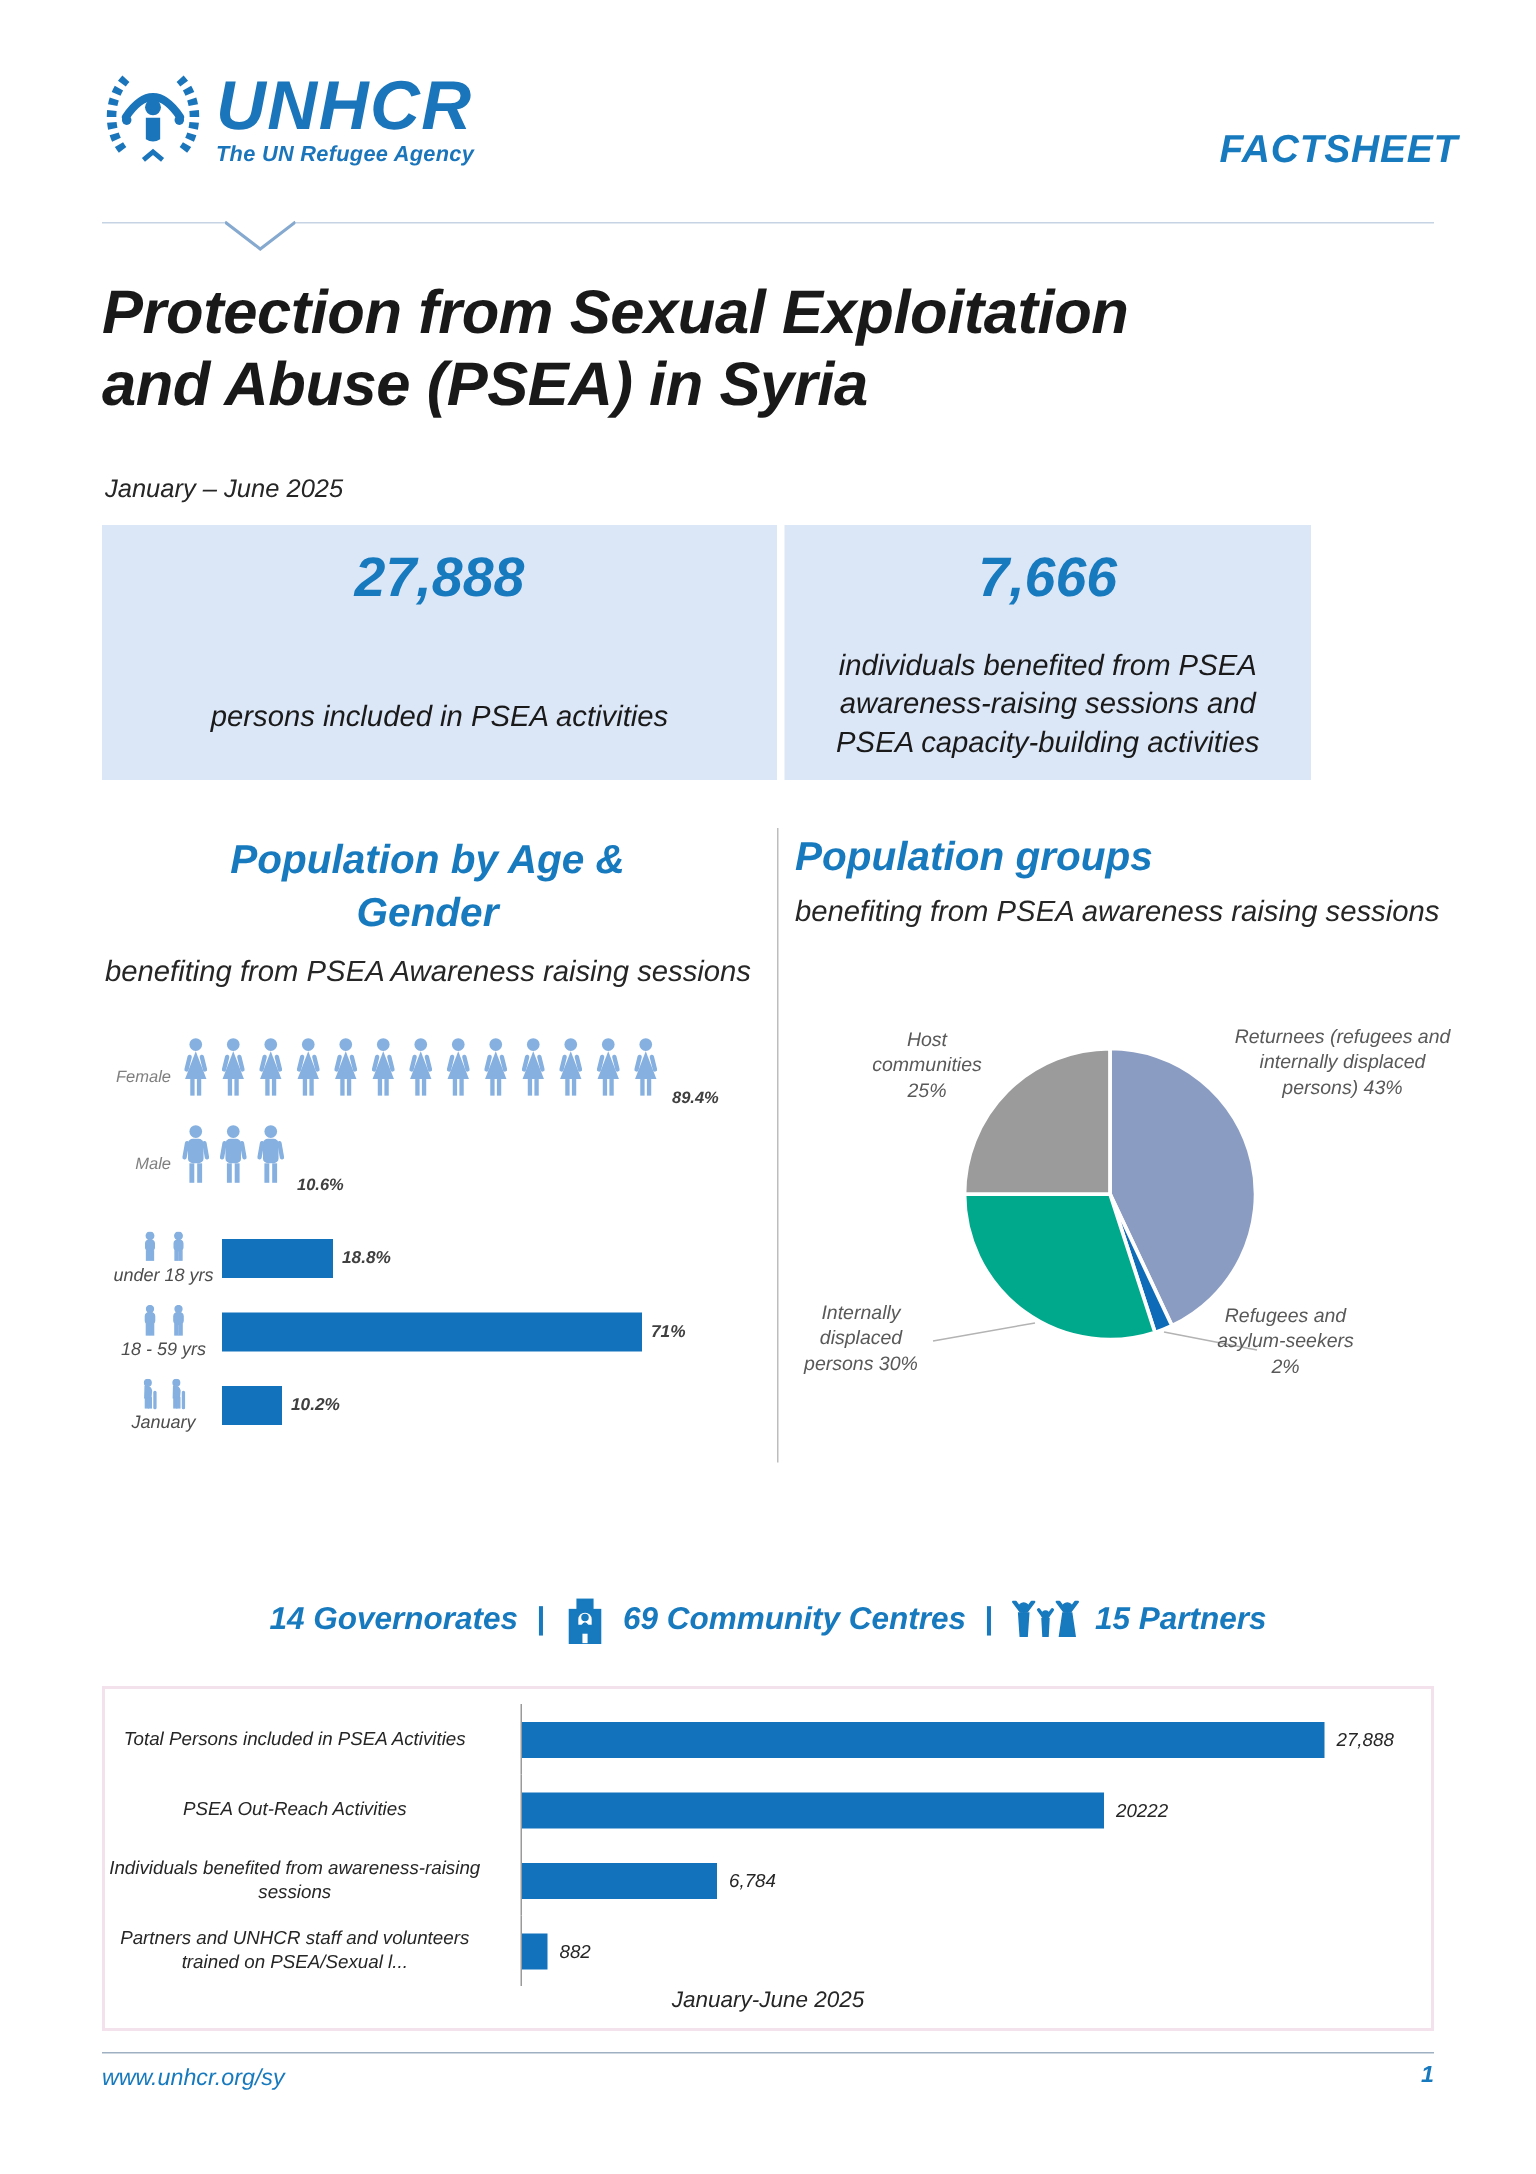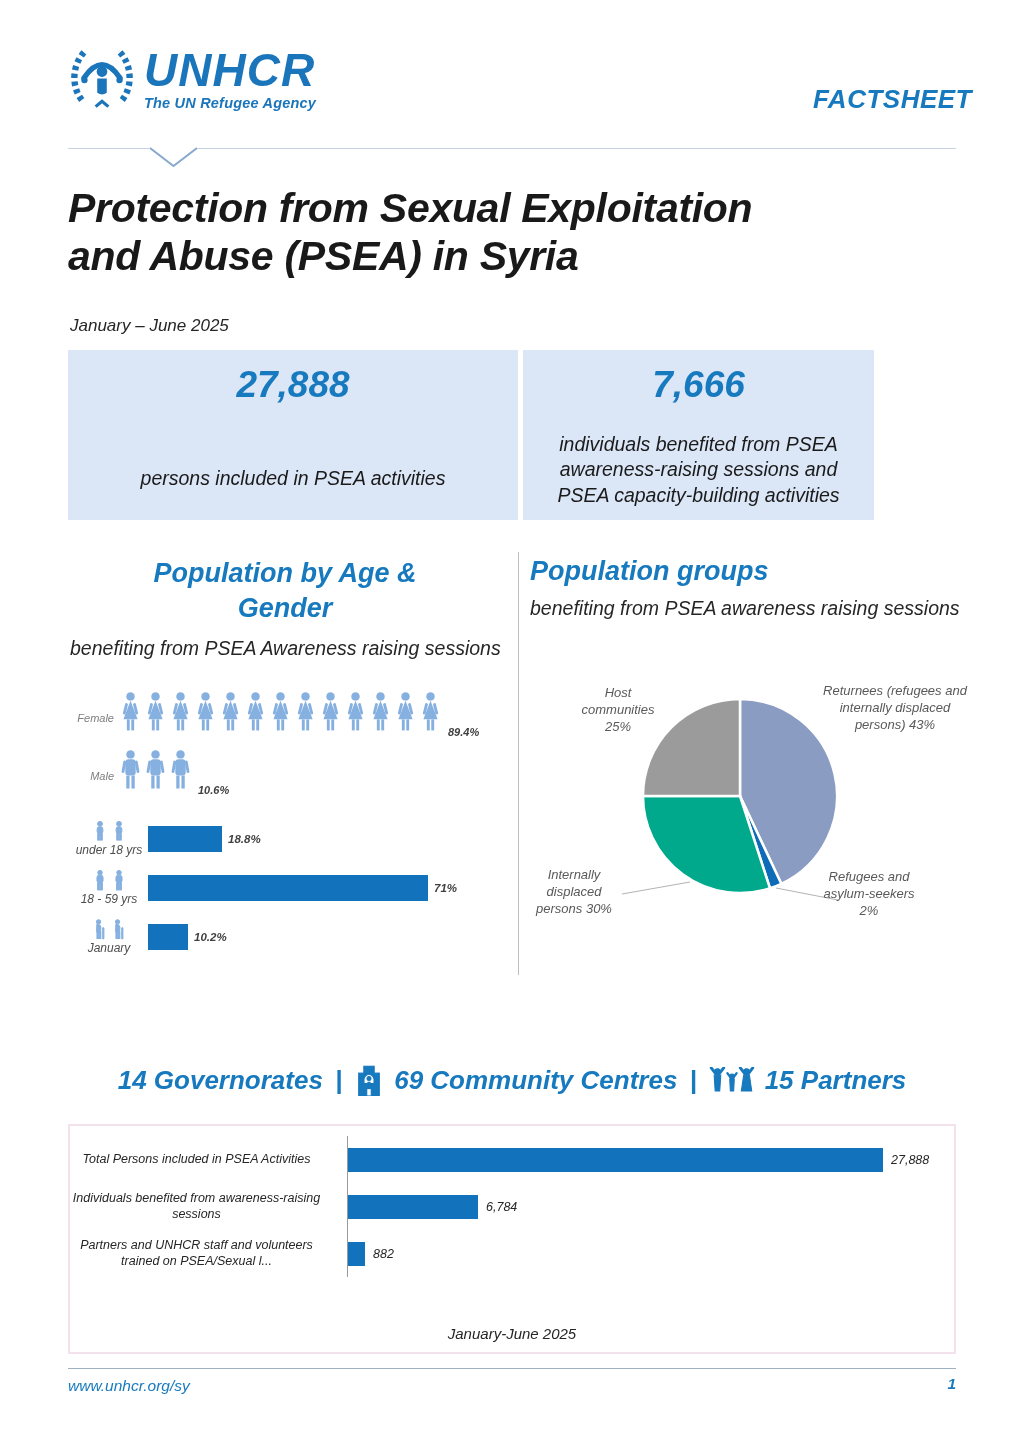--- a/index.html
+++ b/index.html
@@ -52,24 +52,24 @@
 
   
   .pg-title { position:absolute; left:530px; top:556px; font-size:27px; font-weight:800; color:#1779be; }
   .pg-sub { position:absolute; left:530px; top:596px; width:432px; font-size:19.5px; color:#262626; line-height:1.33; }
   .pie-area { position:absolute; left:530px; top:658px; width:432px; height:302px; }
   .pie-area svg { position:absolute; left:0; top:0; }
   .pie-label { position:absolute; font-size:13px; color:#595959; line-height:1.32; text-align:center; }
   .pl-host { left:38px; top:26px; width:100px; }
   .pl-returnees { left:283px; top:24px; width:164px; }
   .pl-idp { left:6px; top:208px; width:76px; }
-  .pl-refugees { left:292px; top:210px; width:94px; }
-
-  
-  .banner { position:absolute; left:0; top:1056px; width:1024px; height:48px; display:flex; justify-content:center; align-items:center; gap:10px; color:#1779be; font-size:26px; font-weight:800; }
+  .pl-refugees { left:280px; top:210px; width:94px; }
+
+  
+  .banner { position:absolute; left:0; top:1056px; width:1024px; height:48px; display:flex; justify-content:center; align-items:center; gap:10px; color:#1779be; font-size:21px; font-weight:800; }
   .banner svg { display:block; }
   .banner .sep { font-weight:700; color:#1779be; padding:0 2px; }
 
   
   .bchart { position:absolute; left:68px; top:1124px; width:888px; height:230px; border:2px solid #f3e2eb; background:#fff; }
   .bchart-rows { position:absolute; left:0; top:10px; right:14px; }
   .brow { display:flex; align-items:center; }
   .brow-label { width:277px; padding-right:24px; text-align:center; font-size:12.5px; color:#262626; line-height:1.25; }
   .brow-label .txt { display:inline-block; max-width:250px; }
   .brow-bars { flex:1; border-left:1px solid #9a9a9a; display:flex; align-items:center; height:47px; }
@@ -347,20 +347,27 @@
   <div class="bchart">
     <div class="bchart-rows" id="bchart-rows">
         <div class="brow">
           <div class="brow-label"><span class="txt">Total Persons included in PSEA Activities</span></div>
           <div class="brow-bars">
             <div class="bbar" style="width: 535px;"></div>
             <div class="bval">27,888</div>
           </div>
         </div>
         <div class="brow">
+          <div class="brow-label"><span class="txt">PSEA Out-Reach Activities</span></div>
+          <div class="brow-bars">
+            <div class="bbar" style="width: 388px;"></div>
+            <div class="bval">20222</div>
+          </div>
+        </div>
+        <div class="brow">
           <div class="brow-label"><span class="txt">Individuals benefited from awareness-raising sessions</span></div>
           <div class="brow-bars">
             <div class="bbar" style="width: 130px;"></div>
             <div class="bval">6,784</div>
           </div>
         </div>
         <div class="brow">
           <div class="brow-label"><span class="txt">Partners and UNHCR staff and volunteers trained on PSEA/Sexual l...</span></div>
           <div class="brow-bars">
             <div class="bbar" style="width: 17px;"></div>

